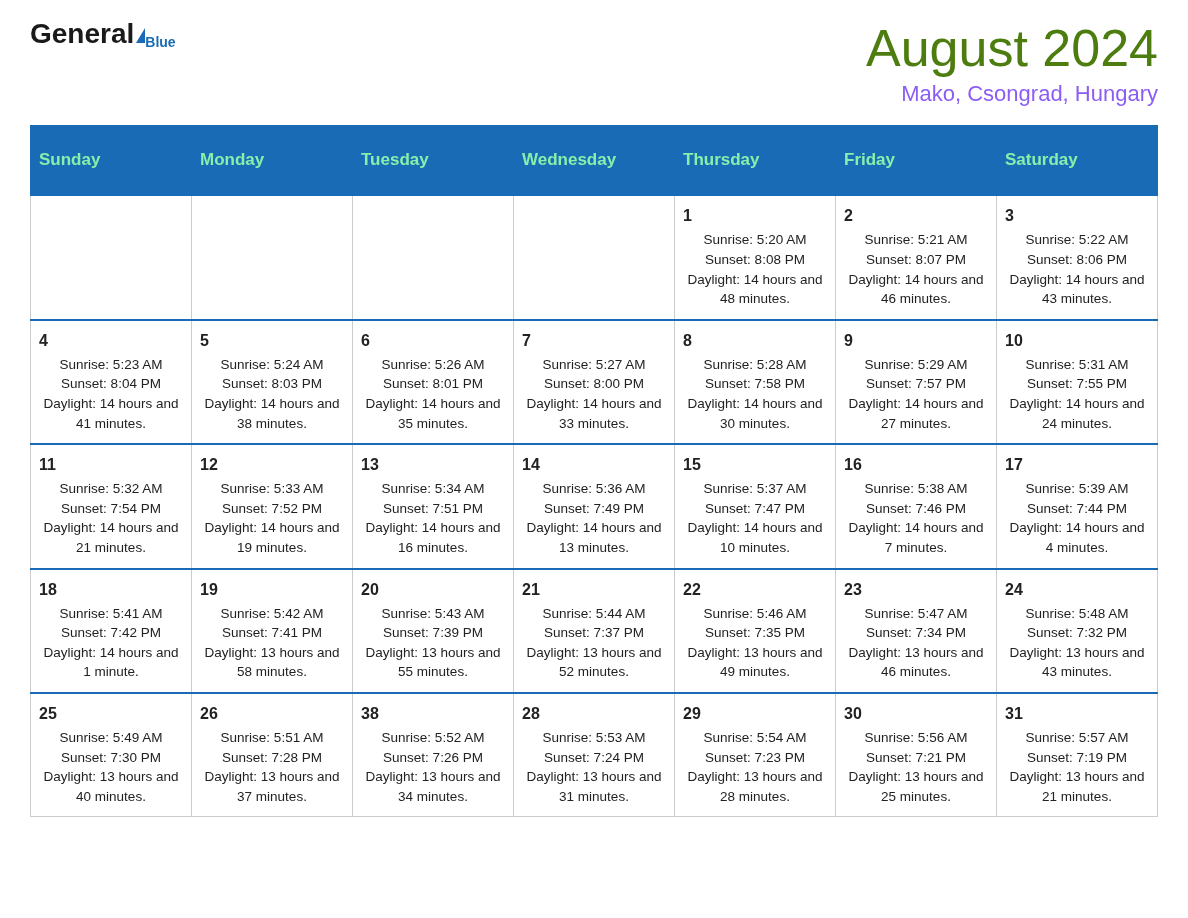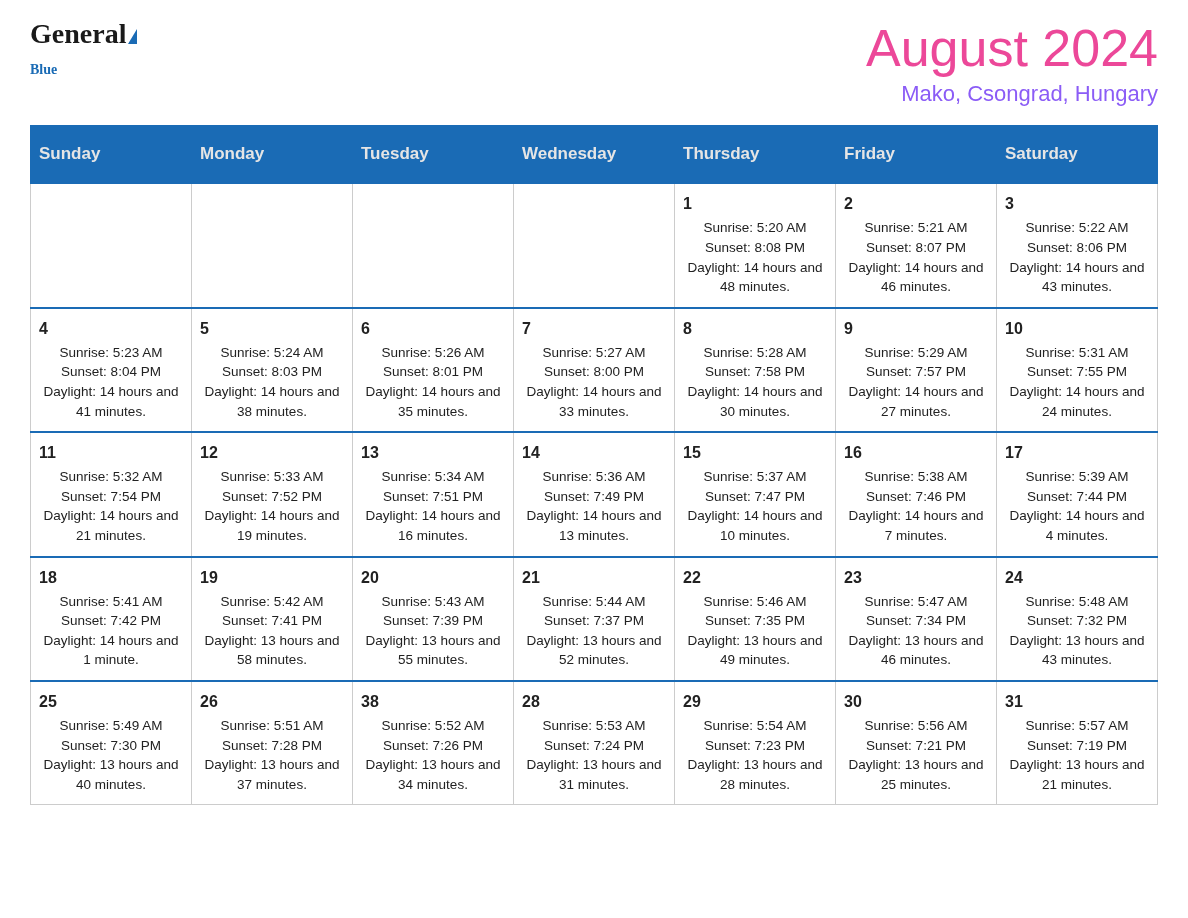--- a/index.html
+++ b/index.html
@@ -12,23 +12,22 @@
       padding: 20px 30px 30px 30px;
     }
     .header {
       display: flex;
       justify-content: space-between;
       align-items: flex-start;
       margin-bottom: 18px;
     }
     .logo {
       display: flex;
-      flex-direction: column;
+      flex-direction: row;
       align-items: flex-start;
-      font-family: Liberation Serif, serif;
     }
     .logo-text {
       font-size: 28px;
       font-weight: bold;
       color: #1a1a1a;
       line-height: 1;
     }
     .logo-general { color: #1a1a1a; }
     .logo-triangle {
       display: inline-block;
@@ -45,39 +44,39 @@
       font-size: 14px;
       font-weight: bold;
       margin-top: 14px;
     }
     .title-area {
       text-align: right;
     }
     .month-title {
       font-size: 52px;
       font-weight: normal;
-      color: #ec4899;
+      color: #4d7c0f;
       line-height: 1.1;
     }
     .location-title {
       font-size: 22px;
       color: #8b5cf6;
       margin-top: 4px;
     }
     .calendar-table {
       width: 100%;
       border-collapse: collapse;
       border: 1px solid #aaa;
     }
     .calendar-table th {
       background-color: #1a6bb5;
-      color: #e5e5e5;
+      color: #86efac;
       font-size: 17px;
       font-weight: bold;
-      padding: 18px 8px;
+      padding: 24px 8px;
       text-align: left;
       border: 1px solid #1a6bb5;
     }
     .calendar-table td {
       vertical-align: top;
       border: 1px solid #ccc;
       padding: 8px 8px 10px 8px;
       width: 14.28%;
       min-height: 90px;
       font-size: 13.5px;

